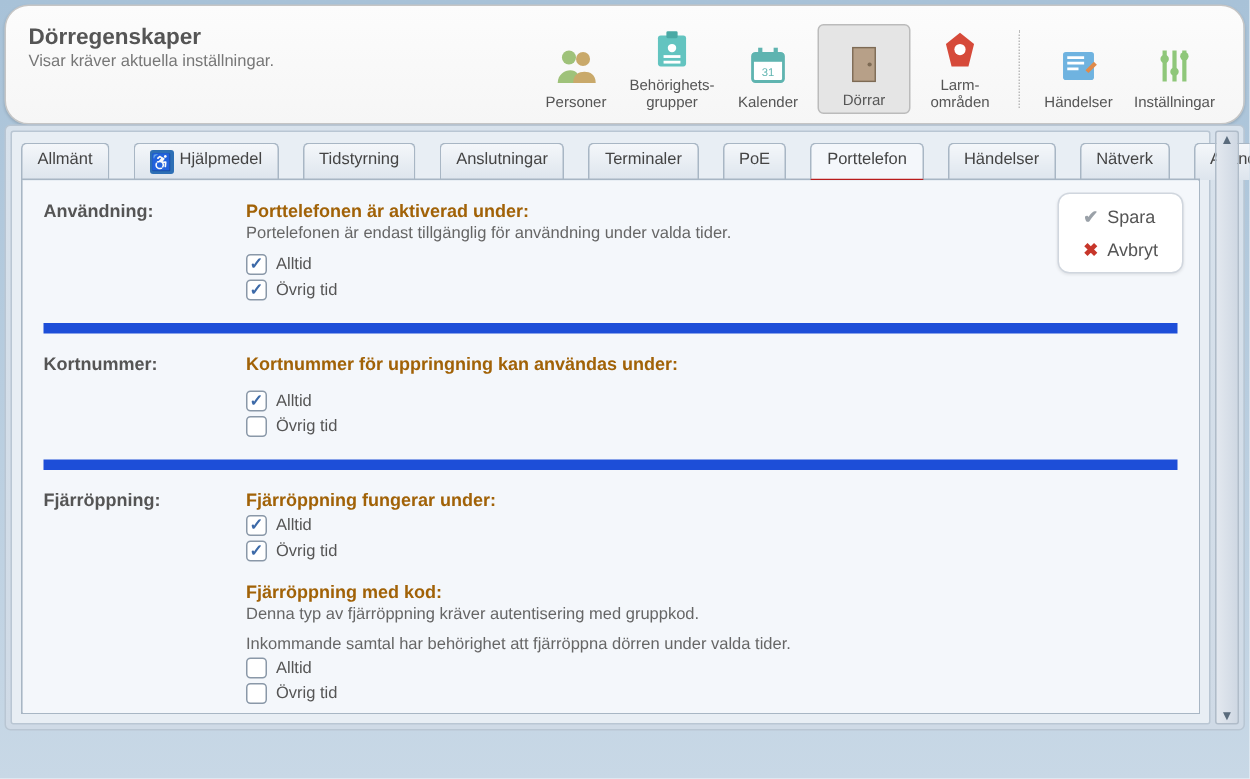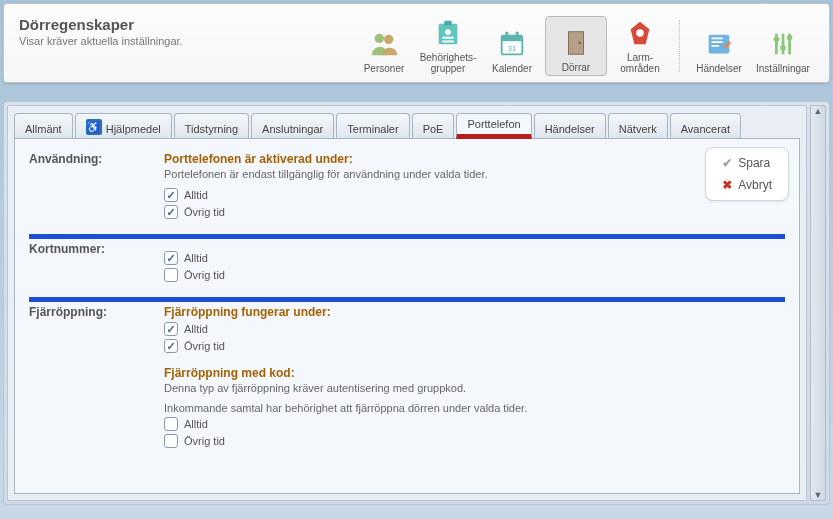--- a/index.html
+++ b/index.html
@@ -9,27 +9,26 @@
     color: #555;
     background: linear-gradient(to bottom, #a8c2d8 0%, #c8d8e6 100%);
     width: 833px;
     height: 519px;
     overflow: hidden;
     padding: 3px;
   }
   .header-card {
     background: linear-gradient(to bottom, #fcfcfc 0%, #f6f6f6 100%);
     border: 1px solid #c5c5c5;
-    border-radius: 4px;
+    border-radius: 16px;
     box-shadow: 0 1px 2px rgba(0,0,0,0.15);
     padding: 12px 15px 6px 15px;
     display: flex;
     justify-content: space-between;
     align-items: flex-start;
-    margin-bottom: 18px;
   }
   .header-left { display: flex; flex-direction: column; }
   .header-title { font-size: 15px; font-weight: bold; color: #555; }
   .header-subtitle { font-size: 11px; color: #777; margin-top: 2px; }
   .toolbar { display: flex; gap: 2px; }
   .tool-item {
     display: flex; flex-direction: column; align-items: center; justify-content: flex-end;
     width: 62px; padding: 2px 0; border-radius: 4px; cursor: default;
     text-align: center; font-size: 10px; color: #555; line-height: 1.1;
   }
@@ -64,40 +63,40 @@
     display: flex; gap: 0; padding: 6px 6px 0 6px;
     background: transparent;
   }
   .tab {
     background: linear-gradient(to bottom,#f4f7fa,#dde5ed);
     border: 1px solid #a8b6c4;
     border-bottom: none;
     border-radius: 4px 4px 0 0;
     padding: 4px 10px;
     font-size: 11px; color: #444;
-    margin-right: 2px;
+    margin-right: 16px;
     position: relative;
     top: 1px;
-    display:flex; align-items:flex-end; gap:4px;
+    display:flex; align-items:flex-start; gap:4px;
   }
   .tab.active {
     background: #f4f7fb;
-    border-bottom: 5px solid #b91c1c;
+    border-bottom: 1px solid #b91c1c;
     z-index: 2;
   }
   .tab-body {
     flex:1;
     background: #f4f7fb;
     border: 1px solid #a8b6c4;
     margin: 0 6px 6px 6px;
     overflow: auto;
     padding: 10px 14px;
     position: relative;
   }
-  .section { display:flex; padding: 3px 0 12px 0; border-bottom: 5px solid #1d4ed8; }
+  .section { display:flex; padding: 3px 0 12px 0; border-bottom: 7px solid #1d4ed8; margin-bottom: 10px; }
   .section:last-child { border-bottom:none; margin-bottom:0; }
   .section-label { width: 135px; font-weight: bold; color:#555; font-size:12px; }
   .section-body { flex:1; }
   .section-title { font-weight:bold; color:#a16207; margin-bottom:2px; }
   .section-desc { font-size:11px; color:#666; margin-bottom:8px; }
   .check-row { display:flex; align-items:center; gap:6px; margin:3px 0; font-size:11px; color:#555; }
   .check {
     width:14px; height:14px; border:1px solid #8a98a8; border-radius:3px;
     background:#fff; display:flex; align-items:center; justify-content:center;
   }
@@ -269,20 +268,21 @@
           <div class="check-row">
             <span class="check checked"></span>
             <span>Övrig tid</span>
           </div>
         </div>
       </div>
 
       <div class="section">
         <div class="section-label">Kortnummer:</div>
         <div class="section-body">
+          <div class="section-title">Kortnummer för uppringning kan användas under:</div>
           <div style="height:6px"></div>
           <div class="check-row">
             <span class="check checked"></span>
             <span>Alltid</span>
           </div>
           <div class="check-row">
             <span class="check"></span>
             <span>Övrig tid</span>
           </div>
         </div>

